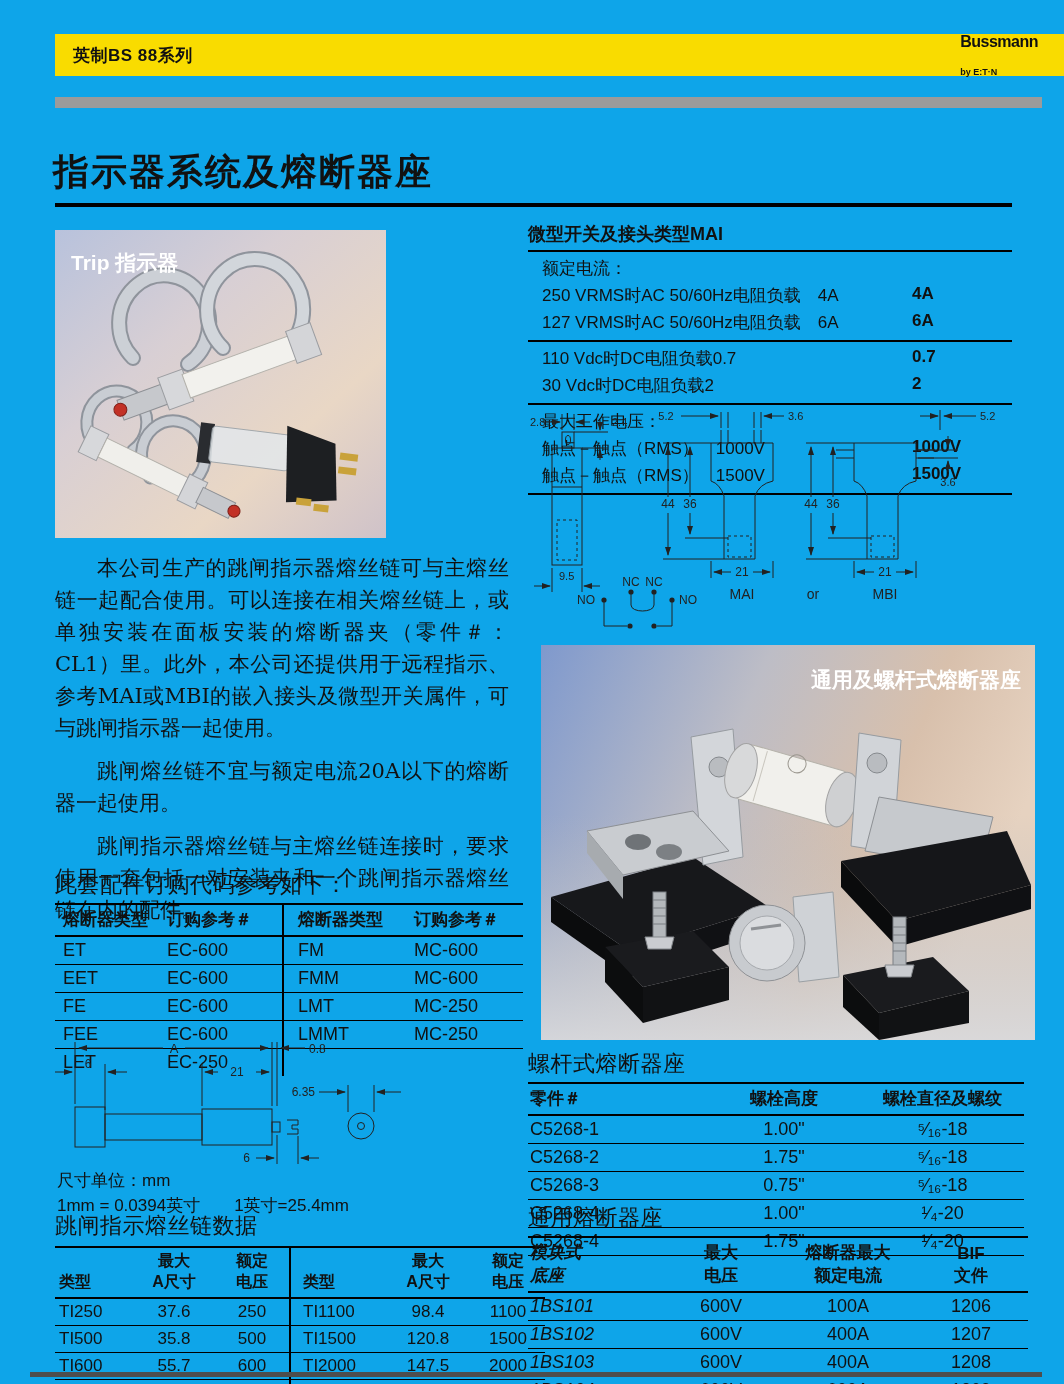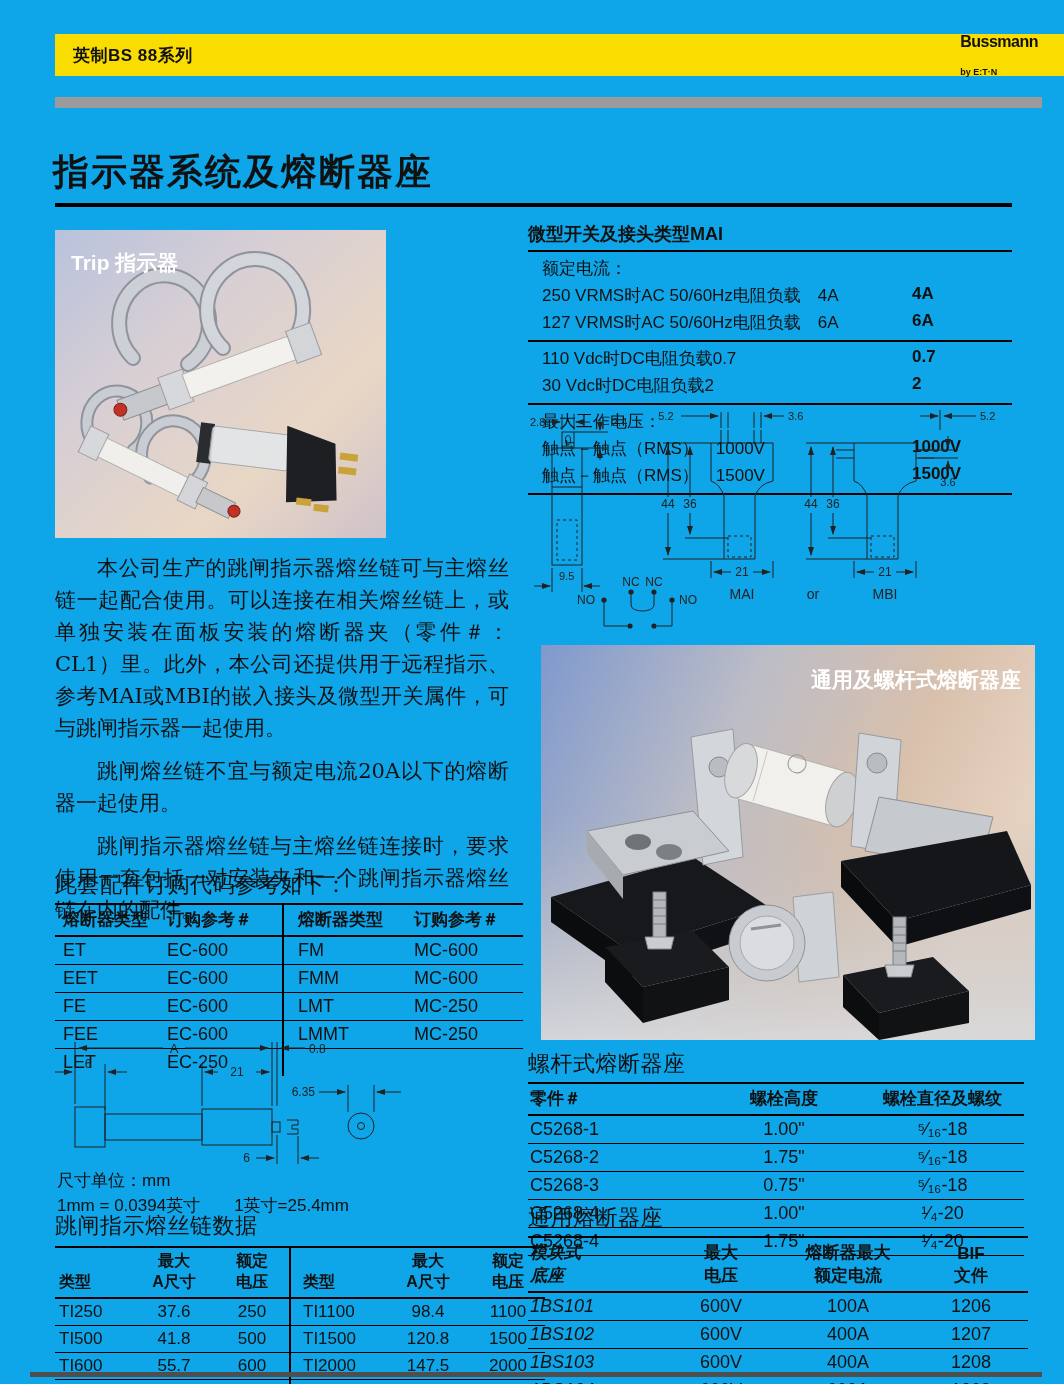--- a/index.html
+++ b/index.html
@@ -414,21 +414,21 @@
         <tr>
           <td>TI250</td>
           <td>37.6</td>
           <td>250</td>
           <td>TI1100</td>
           <td>98.4</td>
           <td>1100</td>
         </tr>
         <tr>
           <td>TI500</td>
-          <td>41.8</td>
+          <td>35.8</td>
           <td>500</td>
           <td>TI1500</td>
           <td>120.8</td>
           <td>1500</td>
         </tr>
         <tr>
           <td>TI600</td>
           <td>55.7</td>
           <td>600</td>
           <td>TI2000</td>

